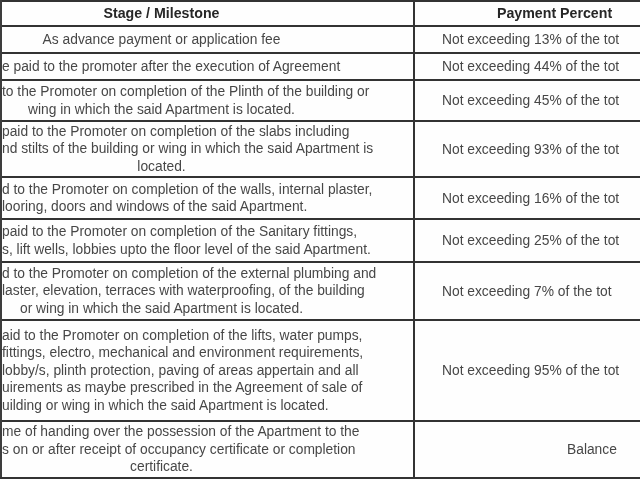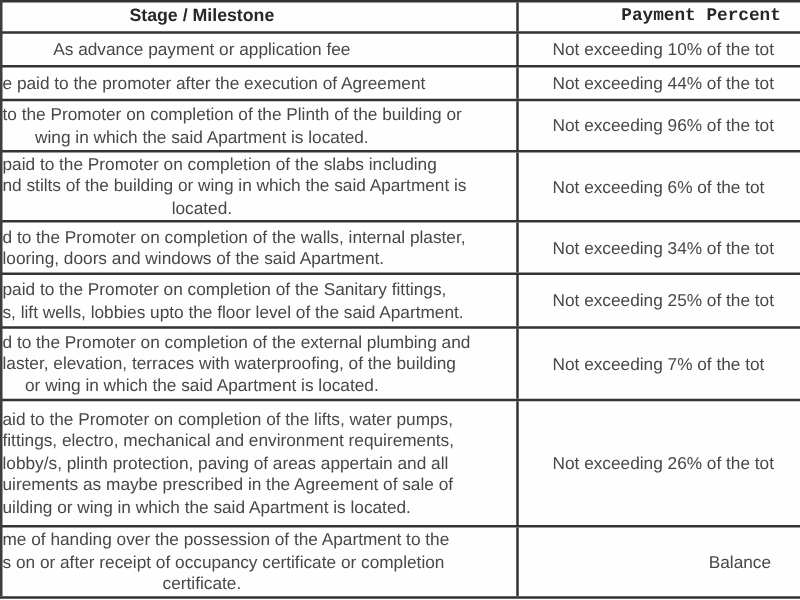--- a/index.html
+++ b/index.html
@@ -58,21 +58,21 @@
     color: #474747;
     white-space: nowrap;
     padding-left: 27px;
   }
   .c2.balance .val { padding-left: 152px; }
   .bold {
     font-weight: 700;
     color: #262626;
     font-size: 14.2px;
   }
-  .c2 .val.hdr { padding-left: 82px; font-family: Liberation Mono, monospace; }
+  .c2 .val.hdr { padding-left: 82px; }
   
   .leftline {
     position: absolute;
     left: 0;
     top: 0;
     width: 2px;
     height: 477px;
     background: #3d3d3d;
   }
   
@@ -100,61 +100,61 @@
       <div class="c2">
         <div class="val hdr bold">Payment Percent</div>
       </div>
     </div>
 
     <div class="row h-r1">
       <div class="c1">
         <div class="line ctr">As advance payment or application fee</div>
       </div>
       <div class="c2">
-        <div class="val">Not exceeding 10% of the tot</div>
+        <div class="val">Not exceeding 13% of the tot</div>
       </div>
     </div>
 
     <div class="row h-r2">
       <div class="c1">
         <div class="line cut">e paid to the promoter after the execution of Agreement</div>
       </div>
       <div class="c2">
         <div class="val">Not exceeding 44% of the tot</div>
       </div>
     </div>
 
     <div class="row h-r3">
       <div class="c1">
         <div class="line cut">to the Promoter on completion of the Plinth of the building or</div>
         <div class="line ctr">wing in which the said Apartment is located.</div>
       </div>
       <div class="c2">
-        <div class="val">Not exceeding 96% of the tot</div>
+        <div class="val">Not exceeding 45% of the tot</div>
       </div>
     </div>
 
     <div class="row h-r4">
       <div class="c1">
         <div class="line cut">paid to the Promoter on completion of the slabs including</div>
         <div class="line cut">nd stilts of the building or wing in which the said Apartment is</div>
         <div class="line ctr">located.</div>
       </div>
       <div class="c2">
-        <div class="val">Not exceeding 6% of the tot</div>
+        <div class="val">Not exceeding 93% of the tot</div>
       </div>
     </div>
 
     <div class="row h-r5">
       <div class="c1">
         <div class="line cut">d to the Promoter on completion of the walls, internal plaster,</div>
         <div class="line cut">looring, doors and windows of the said Apartment.</div>
       </div>
       <div class="c2">
-        <div class="val">Not exceeding 34% of the tot</div>
+        <div class="val">Not exceeding 16% of the tot</div>
       </div>
     </div>
 
     <div class="row h-r6">
       <div class="c1">
         <div class="line cut">paid to the Promoter on completion of the Sanitary fittings,</div>
         <div class="line cut">s, lift wells, lobbies upto the floor level of the said Apartment.</div>
       </div>
       <div class="c2">
         <div class="val">Not exceeding 25% of the tot</div>
@@ -174,21 +174,21 @@
 
     <div class="row h-r8">
       <div class="c1">
         <div class="line cut">aid to the Promoter on completion of the lifts, water pumps,</div>
         <div class="line cut">fittings, electro, mechanical and environment requirements,</div>
         <div class="line cut">lobby/s, plinth protection, paving of areas appertain and all</div>
         <div class="line cut">uirements as maybe prescribed in the Agreement of sale of</div>
         <div class="line cut">uilding or wing in which the said Apartment is located.</div>
       </div>
       <div class="c2">
-        <div class="val">Not exceeding 26% of the tot</div>
+        <div class="val">Not exceeding 95% of the tot</div>
       </div>
     </div>
 
     <div class="row h-r9">
       <div class="c1">
         <div class="line cut">me of handing over the possession of the Apartment to the</div>
         <div class="line cut">s on or after receipt of occupancy certificate or completion</div>
         <div class="line ctr">certificate.</div>
       </div>
       <div class="c2 balance">

